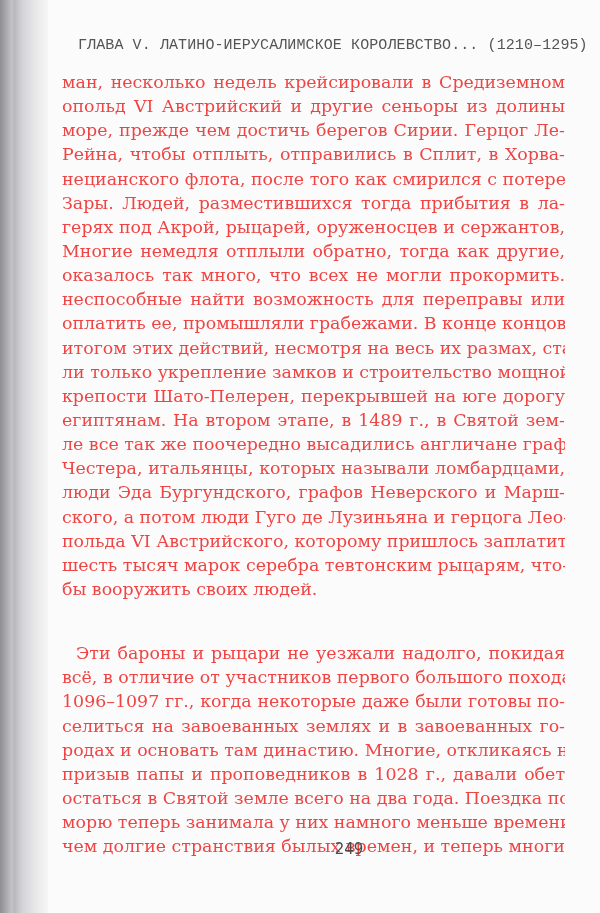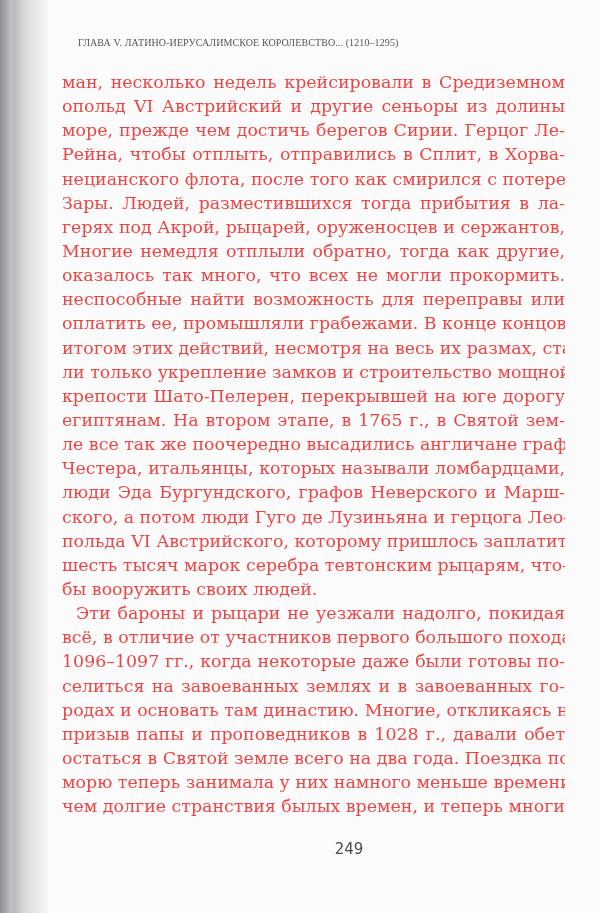--- a/index.html
+++ b/index.html
@@ -30,22 +30,22 @@
       left: 56px;
       top: 0;
       width: 510px;
       height: 913px;
     }
     .running-header {
       position: absolute;
       left: 22px;
       top: 37px;
       width: 480px;
-      font-family: Liberation Serif, serif;
-      font-size: 10px;
+      font-family: Liberation Mono, monospace;
+      font-size: 15px;
       letter-spacing: 0.1px;
       color: #555;
       white-space: nowrap;
     }
     .body-text {
       position: absolute;
       left: 6px;
       top: 70px;
       width: 503px;
     }
@@ -58,20 +58,21 @@
       text-align-last: justify;
       white-space: nowrap;
       overflow: hidden;
       color: #ef4444;
     }
     .line.last {
       text-align-last: left;
     }
     .line.indent {
       padding-left: 14px;
+      margin-top: 40px;
     }
     .page-number {
       position: absolute;
       left: 0;
       top: 840px;
       width: 586px;
       text-align: center;
       font-family: "DejaVu Sans", "Liberation Sans", sans-serif;
       font-size: 15px;
       color: #4a4a4a;
@@ -93,21 +94,21 @@
     <span class="line">нецианского флота, после того как смирился с потерей</span>
     <span class="line">Зары. Людей, разместившихся тогда прибытия в ла-</span>
     <span class="line">герях под Акрой, рыцарей, оруженосцев и сержантов,</span>
     <span class="line">Многие немедля отплыли обратно, тогда как другие,</span>
     <span class="line">оказалось так много, что всех не могли прокормить.</span>
     <span class="line">неспособные найти возможность для переправы или</span>
     <span class="line">оплатить ее, промышляли грабежами. В конце концов</span>
     <span class="line">итогом этих действий, несмотря на весь их размах, ста-</span>
     <span class="line">ли только укрепление замков и строительство мощной</span>
     <span class="line">крепости Шато-Пелерен, перекрывшей на юге дорогу</span>
-    <span class="line">египтянам. На втором этапе, в 1765 г., в Святой зем-</span>
+    <span class="line">египтянам. На втором этапе, в 1489 г., в Святой зем-</span>
     <span class="line">ле все так же поочередно высадились англичане графа</span>
     <span class="line">Честера, итальянцы, которых называли ломбардцами,</span>
     <span class="line">люди Эда Бургундского, графов Неверского и Марш-</span>
     <span class="line">ского, а потом люди Гуго де Лузиньяна и герцога Лео-</span>
     <span class="line">польда VI Австрийского, которому пришлось заплатить</span>
     <span class="line">шесть тысяч марок серебра тевтонским рыцарям, что-</span>
     <span class="line last">бы вооружить своих людей.</span>
     <span class="line indent">Эти бароны и рыцари не уезжали надолго, покидая</span>
     <span class="line">всё, в отличие от участников первого большого похода</span>
     <span class="line">1096–1097 гг., когда некоторые даже были готовы по-</span>

